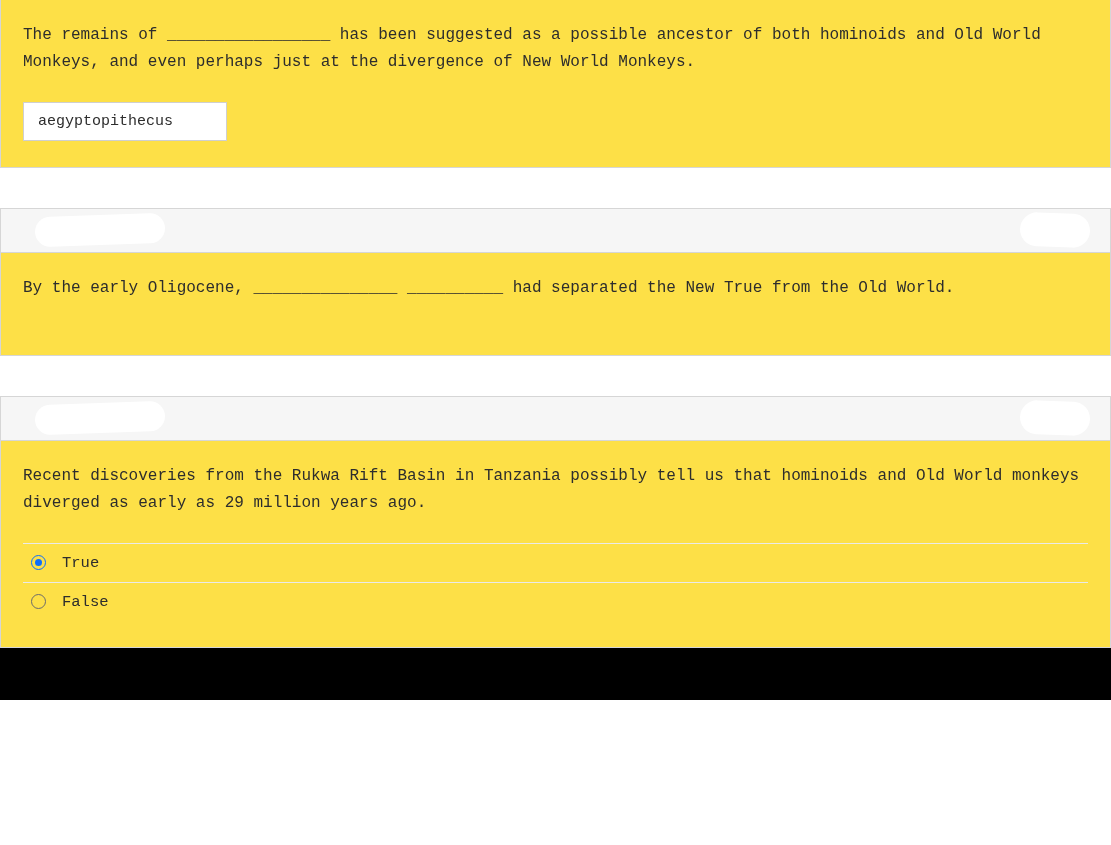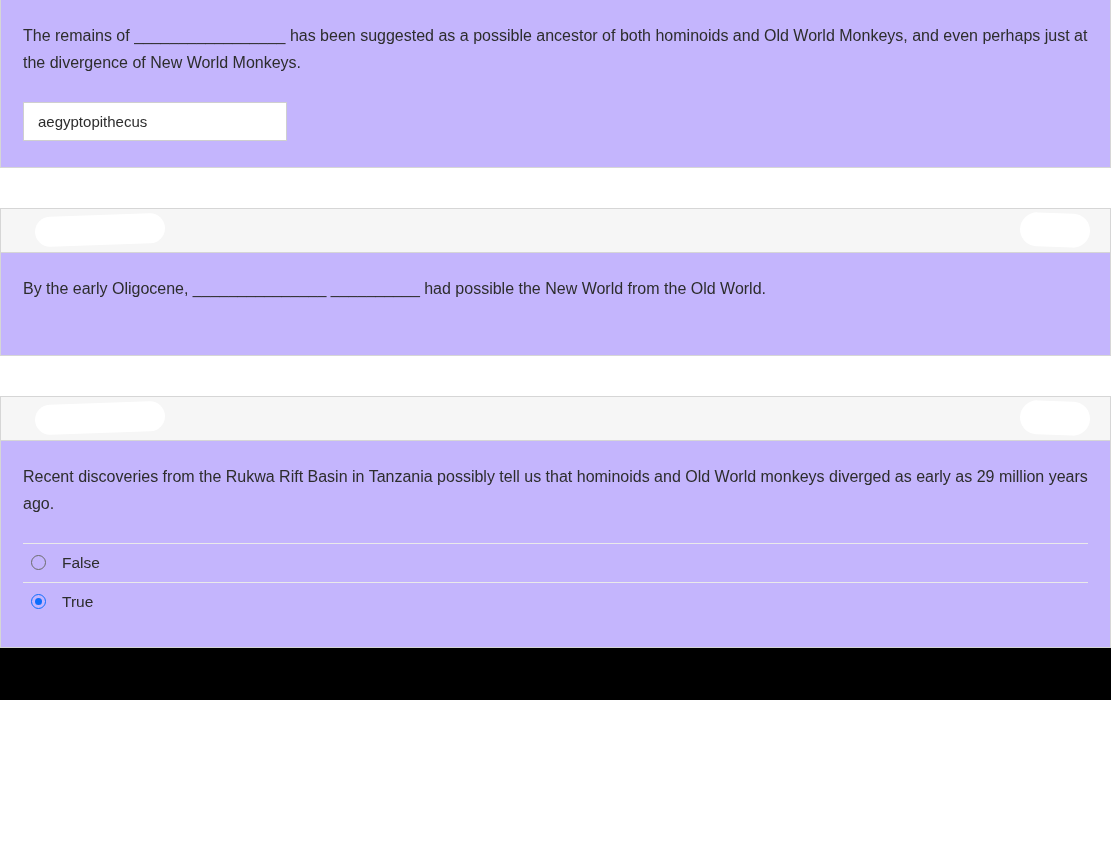--- a/index.html
+++ b/index.html
@@ -10,21 +10,22 @@
     font-size: 16px;
     color: #2d2d2d;
     background: #ffffff;
   }
   .page {
     width: 1111px;
     background: #ffffff;
   }
   .question-card {
     border: 1px solid #d6d6d6;
-    background: #c4b5fd;
+    background: #fde047;
+    font-family: Liberation Mono, monospace;
   }
   .card-gap {
     height: 40px;
   }
   .question-header {
     background: #f6f6f6;
     border-bottom: 1px solid #d6d6d6;
     padding: 10px 20px;
     min-height: 44px;
     position: relative;
@@ -54,21 +55,21 @@
     padding: 22px 22px 26px 22px;
   }
   .prompt-text {
     line-height: 1.7;
     margin-bottom: 26px;
   }
   .answer-input {
     border: 1px solid #cfcfcf;
     padding: 10px 14px;
     font-size: 15px;
-    width: 264px;
+    width: 204px;
     font-family: inherit;
     color: #2d2d2d;
   }
   .choice-list {
     margin-top: 4px;
   }
   .choice-row {
     display: flex;
     align-items: center;
     padding: 10px 2px;
@@ -125,41 +126,41 @@
   </div>
 
   <div class="card-gap"></div>
 
   <div class="question-card">
     <div class="question-header">
       <div class="scribble-left"></div>
       <div class="scribble-right"></div>
     </div>
     <div class="question-body">
-      <div class="prompt-text">By the early Oligocene, _______________ __________ had possible the New World from the Old World.</div>
+      <div class="prompt-text">By the early Oligocene, _______________ __________ had separated the New True from the Old World.</div>
     </div>
   </div>
 
   <div class="card-gap"></div>
 
   <div class="question-card">
     <div class="question-header">
       <div class="scribble-left"></div>
       <div class="scribble-right"></div>
     </div>
     <div class="question-body">
       <div class="prompt-text">Recent discoveries from the Rukwa Rift Basin in Tanzania possibly tell us that hominoids and Old World monkeys diverged as early as 29 million years ago.</div>
       <div class="choice-list">
         <div class="choice-row">
+          <span class="radio checked"></span>
+          <span class="choice-label">True</span>
+        </div>
+        <div class="choice-row">
           <span class="radio"></span>
           <span class="choice-label">False</span>
-        </div>
-        <div class="choice-row">
-          <span class="radio checked"></span>
-          <span class="choice-label">True</span>
         </div>
       </div>
     </div>
   </div>
 
   <div class="black-bar"></div>
 
 </div>
 
 </body></html>

